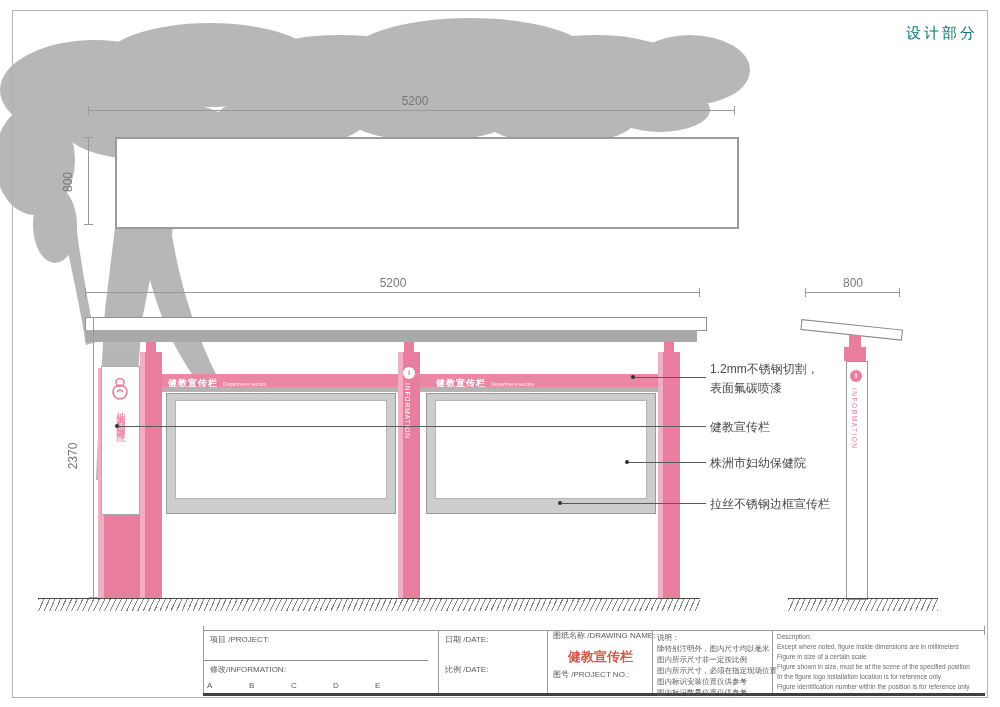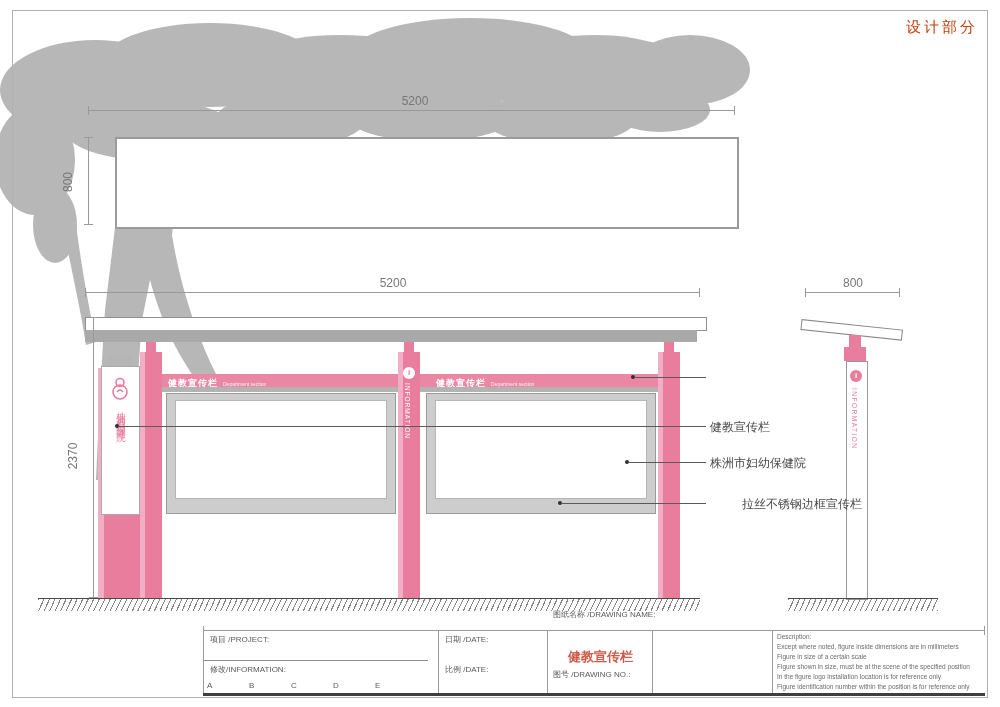--- a/index.html
+++ b/index.html
@@ -1,20 +1,20 @@
 <!DOCTYPE html>
 <html><head>
 <meta charset="utf-8">
 <style>
   html,body{margin:0;padding:0;background:#fff;}
   .canvas{position:relative;width:1000px;height:707px;background:#fff;overflow:hidden;
           font-family:"Liberation Sans","DejaVu Sans",sans-serif;color:#4a4a4a;}
   .abs{position:absolute;}
   .page-border{left:12px;top:10px;width:974px;height:686px;border:1px solid #b2b2b2;z-index:1;}
-  .section-title{right:22px;top:18px;font-size:15px;letter-spacing:3px;color:#c2410c;z-index:10;}
+  .section-title{right:22px;top:24px;font-size:15px;letter-spacing:3px;color:#0f766e;z-index:10;}
   
   .tree{left:0;top:10px;z-index:0;}
   
   .dimh{height:0;border-top:1px solid #999;z-index:6;}
   .dimh::before,.dimh::after{content:"";position:absolute;width:1px;height:9px;top:-5px;background:#999;}
   .dimh::before{left:0;} .dimh::after{right:0;}
   .dimv{width:0;border-left:1px solid #999;z-index:6;}
   .dimv::before,.dimv::after{content:"";position:absolute;height:1px;width:9px;left:-5px;background:#999;}
   .dimv::before{top:0;} .dimv::after{bottom:0;}
   .dimtxt{font-size:12px;color:#777;z-index:10;text-align:center;}
@@ -135,32 +135,36 @@
     <circle cx="12" cy="16" r="7" fill="none" stroke="#e87d9e" stroke-width="1.6"></circle>
     <path d="M9,16 q3,-4 6,0" fill="none" stroke="#e87d9e" stroke-width="1.4"></path>
   </svg>
   <div class="abs sign-name">株洲市妇幼保健院</div>
 
   <div class="abs ground" style="left:38px;width:662px;"></div>
   <div class="abs ground" style="left:788px;width:150px;"></div>
 
   <div class="abs dot" style="left:631px;top:375px;"></div>
   <div class="abs leader" style="left:634px;top:377px;width:72px;"></div>
+  <div class="abs callout" style="top:360px;">
+    <div>1.2mm不锈钢切割，</div>
+    <div>表面氟碳喷漆</div>
+  </div>
 
   <div class="abs dot" style="left:115px;top:424px;"></div>
   <div class="abs leader" style="left:118px;top:426px;width:588px;"></div>
   <div class="abs callout" style="top:418px;">健教宣传栏</div>
 
   <div class="abs dot" style="left:625px;top:460px;"></div>
   <div class="abs leader" style="left:628px;top:462px;width:78px;"></div>
   <div class="abs callout" style="top:454px;">株洲市妇幼保健院</div>
 
   <div class="abs dot" style="left:558px;top:501px;"></div>
   <div class="abs leader" style="left:561px;top:503px;width:145px;"></div>
-  <div class="abs callout" style="top:495px;margin-left:32px;">拉丝不锈钢边框宣传栏</div>
+  <div class="abs callout" style="top:495px;">拉丝不锈钢边框宣传栏</div>
 
   <div class="abs dimh" style="left:805px;top:292px;width:95px;"></div>
   <div class="abs dimtxt" style="left:823px;top:276px;width:60px;">800</div>
   <div class="abs side-roof"></div>
   <div class="abs side-neck"></div>
   <div class="abs side-cap"></div>
   <div class="abs side-col"></div>
   <div class="abs info-circle" style="left:850px;top:370px;background:#e87d9e;color:#fff;">i</div>
   <div class="abs vtext" style="left:851px;top:388px;height:170px;color:#e87d9e;font-size:6.5px;letter-spacing:1.5px;">INFORMATION</div>
 
@@ -177,24 +181,32 @@
   <div class="abs tb-label" style="left:210px;top:664px;">修改/INFORMATION:</div>
   <div class="abs rev" style="left:207px;top:681px;">A</div>
   <div class="abs rev" style="left:249px;top:681px;">B</div>
   <div class="abs rev" style="left:291px;top:681px;">C</div>
   <div class="abs rev" style="left:333px;top:681px;">D</div>
   <div class="abs rev" style="left:375px;top:681px;">E</div>
 
   <div class="abs tb-label" style="left:445px;top:634px;">日期 /DATE:</div>
   <div class="abs tb-label" style="left:445px;top:664px;">比例 /DATE:</div>
 
-  <div class="abs tb-label" style="left:553px;top:609px;">图纸名称 /DRAWING NAME:</div>
+  <div class="abs tb-label" style="left:553px;top:630px;">图纸名称 /DRAWING NAME:</div>
   <div class="abs dname" style="left:553px;top:648px;width:95px;text-align:center;">健教宣传栏</div>
-  <div class="abs tb-label" style="left:553px;top:669px;">图号 /DRAWING NO.:</div>
-
+  <div class="abs tb-label" style="left:553px;top:669px;">图号 /PROJECT NO.:</div>
+
+  <div class="abs notes-cn" style="left:657px;top:632px;z-index:8;">
+    <div>说明：</div>
+    <div>除特别注明外，图内尺寸均以毫米</div>
+    <div>图内所示尺寸非一定按比例</div>
+    <div>图内所示尺寸，必须在指定现场位置</div>
+    <div>图内标识安装位置仅供参考</div>
+    <div>图内标识数量位置仅供参考</div>
+  </div>
   <div class="abs notes-en" style="left:777px;top:632px;z-index:8;">
     <div>Description:</div>
     <div>Except where noted, figure inside dimensions are in millimeters</div>
     <div>Figure in size of a certain scale</div>
     <div>Figure shown in size, must be at the scene of the specified position</div>
     <div>In the figure logo installation location is for reference only</div>
     <div>Figure identification number within the position is for reference only</div>
   </div>
 
 </div>

